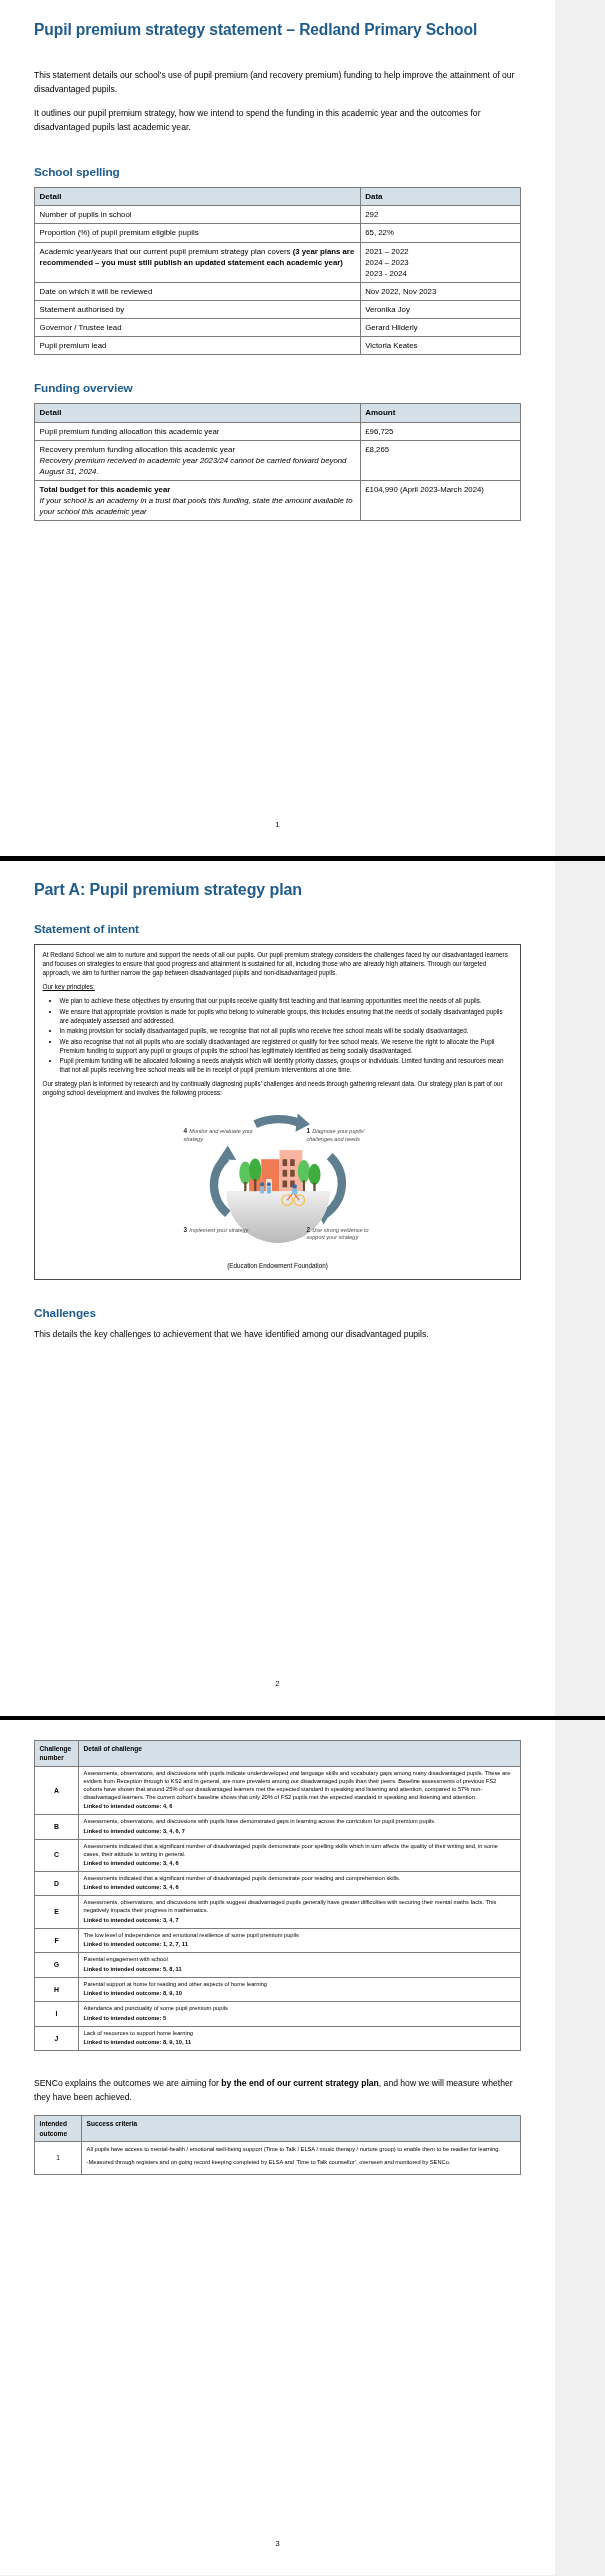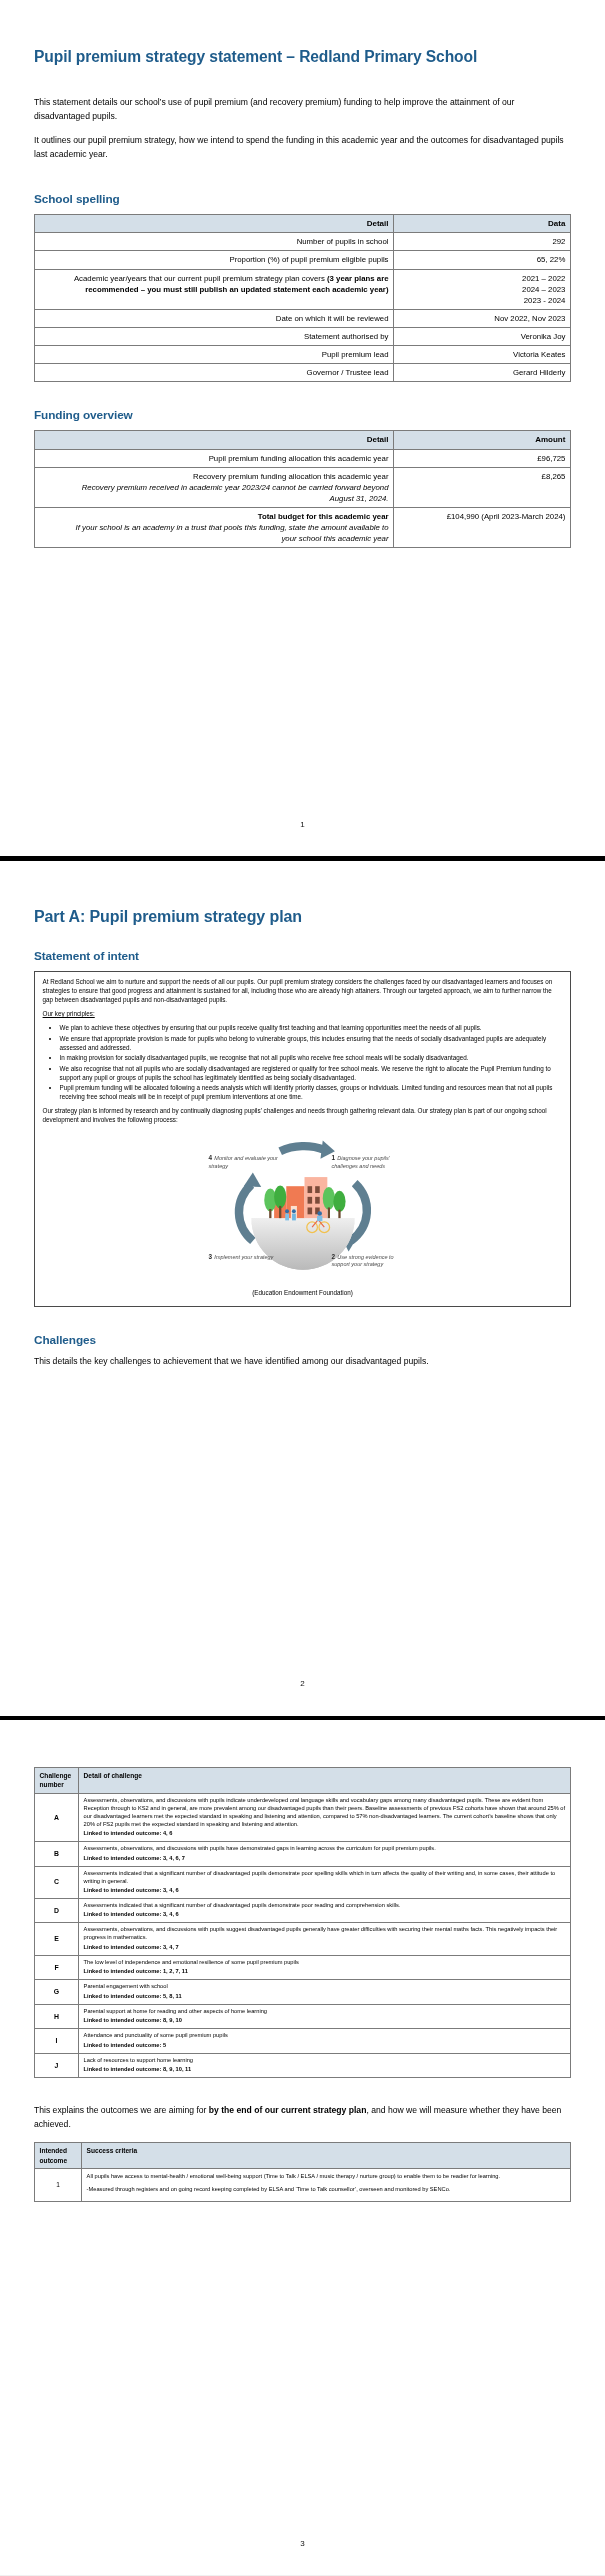--- a/index.html
+++ b/index.html
@@ -5,24 +5,24 @@
   * { box-sizing: border-box; }
   html, body { margin:0; padding:0; }
   body {
     width: 605px;
     background: #f0f0f0;
     font-family: "Liberation Sans", sans-serif;
     color: #000;
     -webkit-font-smoothing: antialiased;
   }
   .page {
-    width: 605px;
+    width: 555px;
     background: #ffffff;
     position: relative;
-    padding: 47px 34px 0 34px;
+    padding: 20px 34px 0 34px;
   }
   .page-sep { height: 4.6px; background: #000; width: 605px; }
   .page-1 { height: 856px; }
   .page-2 { height: 855px; }
   .page-3 { height: 855px; }
 
   h1.doc-title {
     color: #1F5C8B;
     font-size: 15.6px;
     font-weight: bold;
@@ -56,30 +56,30 @@
     border-collapse: collapse;
     width: 100%;
     font-size: 7.8px;
     line-height: 1.42;
     table-layout: fixed;
   }
   table.tbl th, table.tbl td {
     border: 0.8px solid #7b7b7b;
     padding: 3px 4.6px;
     vertical-align: top;
-    text-align: right;
+    text-align: left;
   }
   table.tbl th {
     background: #d4dfe8;
     font-weight: bold;
     font-size: 8px;
   }
   .col-a { width: 67%; }
   .col-b { width: 33%; }
-  .ital { font-style: italic; margin-left: 36px; }
+  .ital { font-style: italic; }
   .bold { font-weight: bold; }
   td .line { display:block; }
 
   .pagenum {
     position: absolute;
     bottom: 27.4px;
     left: 0; right: 0;
     text-align: center;
     font-size: 8px;
     color: #111;
@@ -174,29 +174,29 @@
             <span class="line">Nov 2022, Nov 2023</span>
           </td>
         </tr>
         <tr>
           <td>Statement authorised by</td>
           <td>
             <span class="line">Veronika Joy</span>
           </td>
         </tr>
         <tr>
+          <td>Governor / Trustee lead</td>
+          <td>
+            <span class="line">Gerard Hilderly</span>
+          </td>
+        </tr>
+        <tr>
           <td>Pupil premium lead</td>
           <td>
             <span class="line">Victoria Keates</span>
-          </td>
-        </tr>
-        <tr>
-          <td>Governor / Trustee lead</td>
-          <td>
-            <span class="line">Gerard Hilderly</span>
           </td>
         </tr>
       </tbody>
   </table>
 
   <div class="spacer-lg"></div>
 
   <h2 class="sec">Funding overview</h2>
 
   <table class="tbl">
@@ -374,21 +374,21 @@
         <tr>
           <td class="num">J</td>
           <td class="det">Lack of resources to support home learning<span class="linked">Linked to intended outcome: 8, 9, 10, 11</span></td>
         </tr>
       </tbody>
   </table>
 
   <div class="spacer-lg"></div>
 
   <p class="body">
-    <span>This explains the outcomes we are aiming for </span><span class="bold">by the end of our current strategy plan</span><span>, and how we will measure whether they have been achieved.</span>
+    <span>SENCo explains the outcomes we are aiming for </span><span class="bold">by the end of our current strategy plan</span><span>, and how we will measure whether they have been achieved.</span>
   </p>
 
   <table class="outc">
     <thead>
       <tr>
         <th style="width:47px">Intended outcome</th>
         <th>Success criteria</th>
       </tr>
     </thead>
     <tbody id="outc-rows">

